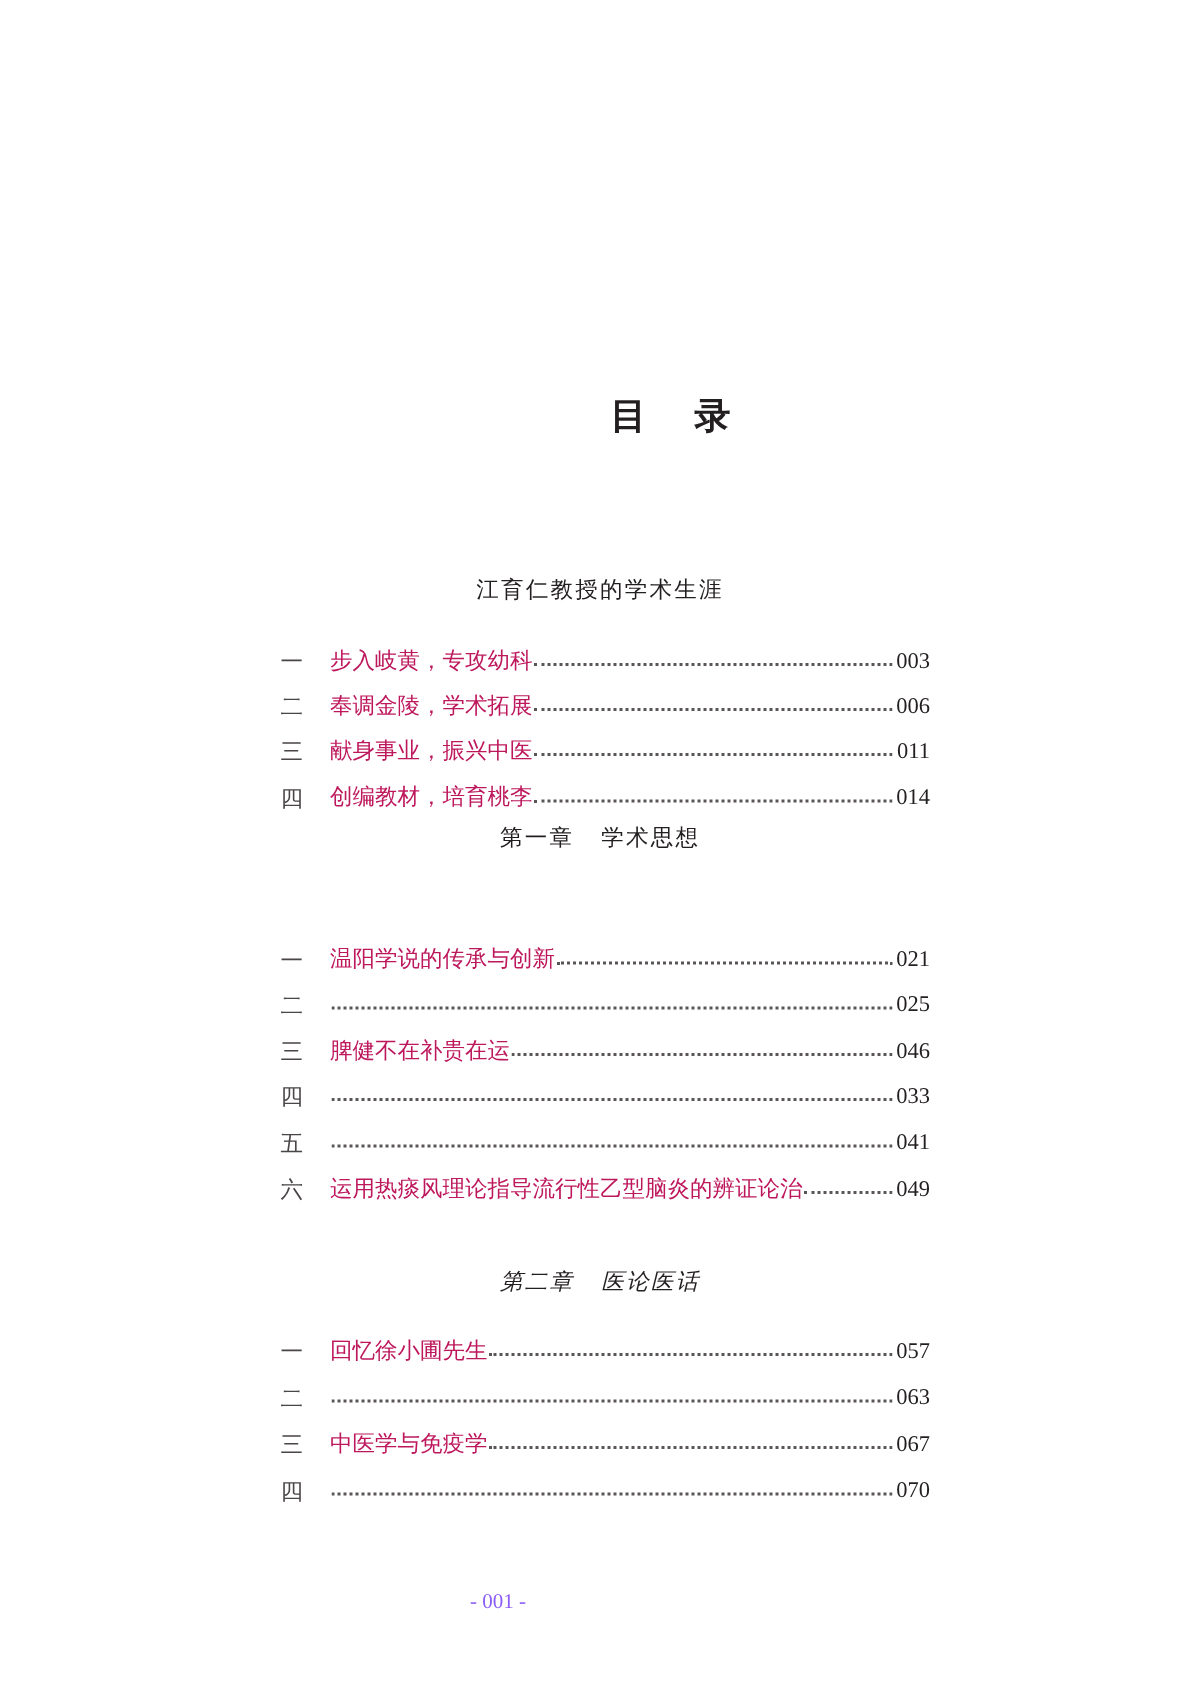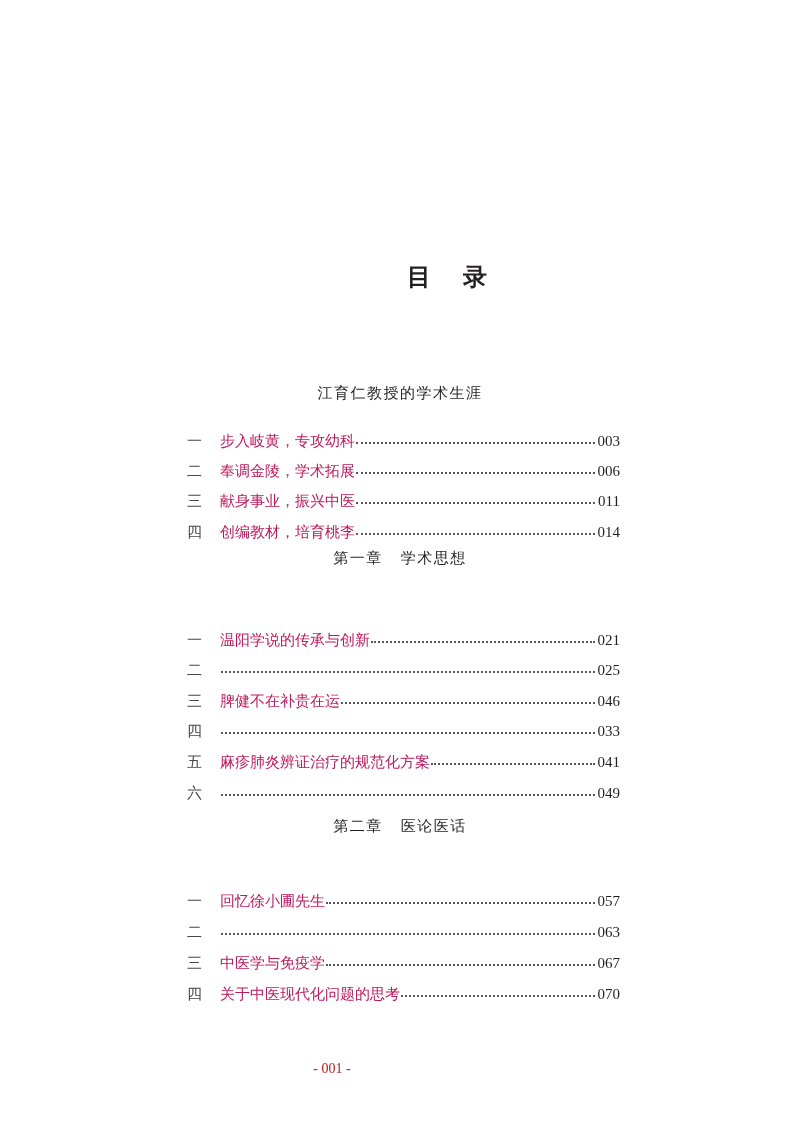--- a/index.html
+++ b/index.html
@@ -84,21 +84,21 @@
     }
     .page-footer {
       position: absolute;
       left: 0;
       width: 664px;
       top: 1059px;
       text-align: center;
       font-family: "Liberation Serif", serif;
       font-size: 14px;
       line-height: 20px;
-      color: #b91c1c;
+      color: #8b5cf6;
     }
   </style>
 </head>
 <body>
 
 <div class="page-title">
   <span>目</span><span class="gap"></span><span>录</span>
 </div>
 
 <div class="section-heading" style="top:383px;">江育仁教授的学术生涯</div>
@@ -149,31 +149,31 @@
   <span class="toc-leader"></span>
   <span class="toc-page">046</span>
 </div>
 <div class="toc-entry" style="top:720px;">
   <span class="toc-num">四</span>
   <span class="toc-leader"></span>
   <span class="toc-page">033</span>
 </div>
 <div class="toc-entry" style="top:751px;">
   <span class="toc-num">五</span>
-  <span class="toc-title">麻疹肺炎辨证治疗的规范化方案</span>
   <span class="toc-leader"></span>
   <span class="toc-page">041</span>
 </div>
 <div class="toc-entry" style="top:782px;">
   <span class="toc-num">六</span>
+  <span class="toc-title">运用热痰风理论指导流行性乙型脑炎的辨证论治</span>
   <span class="toc-leader"></span>
   <span class="toc-page">049</span>
 </div>
 
-<div class="section-heading" style="top:816px;">
+<div class="section-heading" style="top:844px;font-style:italic;">
   <span>第二章</span><span class="gap"></span><span>医论医话</span>
 </div>
 
 <div class="toc-entry" style="top:890px;">
   <span class="toc-num">一</span>
   <span class="toc-title">回忆徐小圃先生</span>
   <span class="toc-leader"></span>
   <span class="toc-page">057</span>
 </div>
 <div class="toc-entry" style="top:921px;">
@@ -182,18 +182,17 @@
   <span class="toc-page">063</span>
 </div>
 <div class="toc-entry" style="top:952px;">
   <span class="toc-num">三</span>
   <span class="toc-title">中医学与免疫学</span>
   <span class="toc-leader"></span>
   <span class="toc-page">067</span>
 </div>
 <div class="toc-entry" style="top:983px;">
   <span class="toc-num">四</span>
-  <span class="toc-title">关于中医现代化问题的思考</span>
   <span class="toc-leader"></span>
   <span class="toc-page">070</span>
 </div>
 
 <div class="page-footer">- 001 -</div>
 
 </body></html>

